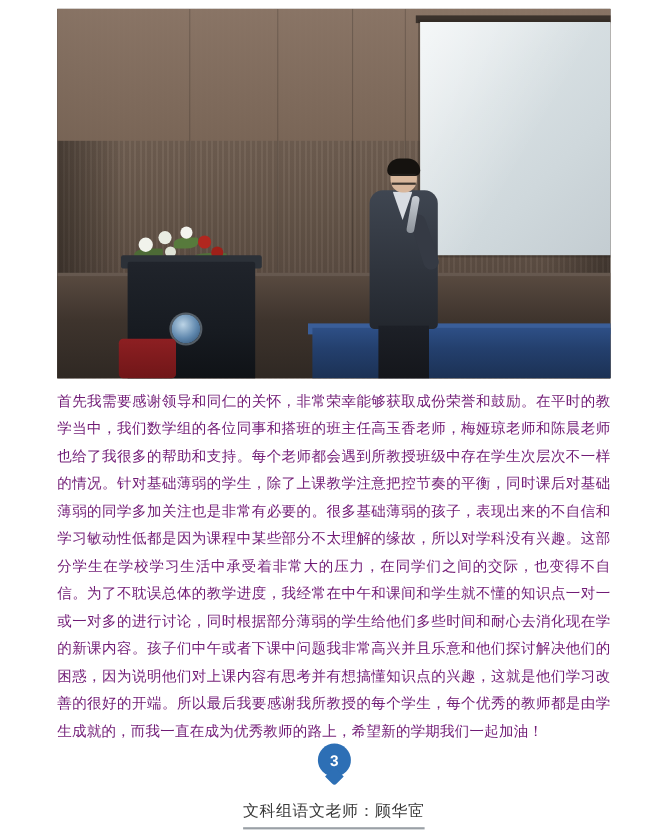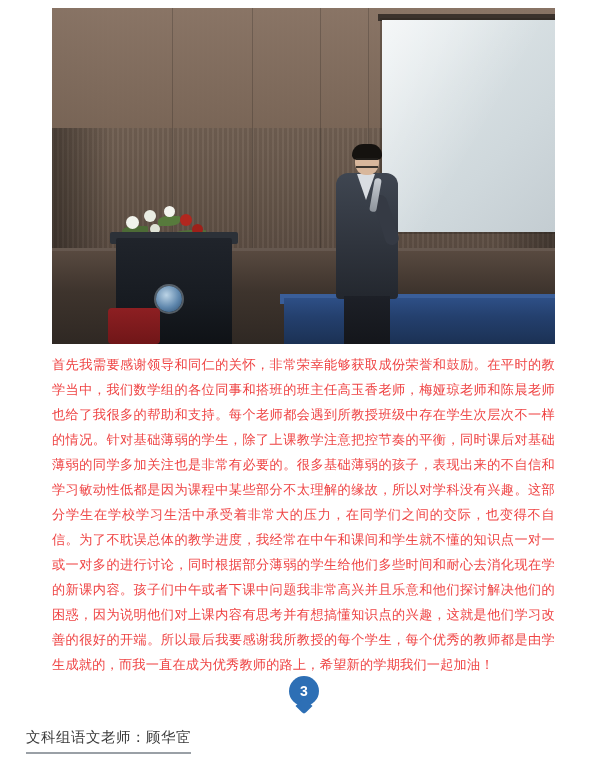--- a/index.html
+++ b/index.html
@@ -239,21 +239,21 @@
     transform: rotate(10deg);
   }
   
   .article {
     position: absolute;
     left: 52px;
     top: 352px;
     width: 503px;
     font-size: 13.2px;
     line-height: 25px;
-    color: #ef4444;
+    color: #701a75;
     text-align: justify;
     text-justify: inter-ideograph;
     letter-spacing: .2px;
   }
   
   .badge {
     position: absolute;
     left: 289px;
     top: 676px;
     width: 30px;
@@ -290,21 +290,21 @@
     font-size: 14px;
     font-weight: bold;
     z-index: 2;
   }
   
   .caption {
     position: absolute;
     left: 0;
     right: 0;
     top: 728px;
-    padding-left: 26px;
+    text-align: center;
   }
   .caption-text {
     display: inline-block;
     font-size: 14.5px;
     color: #3a3a3a;
     padding-bottom: 5px;
     border-bottom: 2px solid #9aa0a6;
     letter-spacing: .5px;
   }
 </style>

